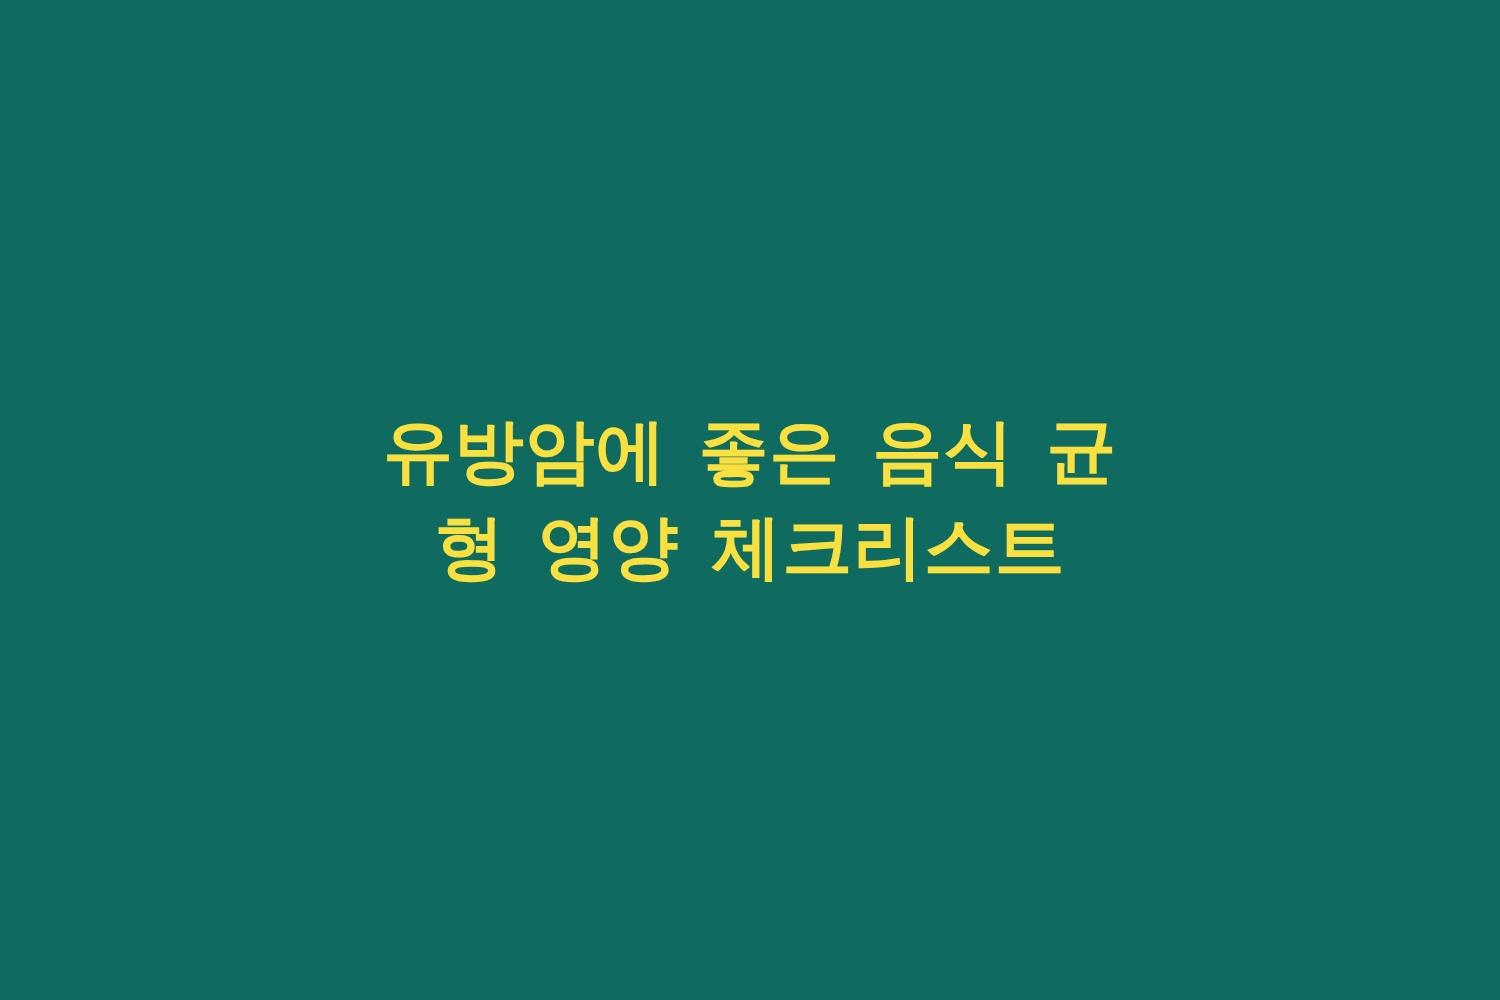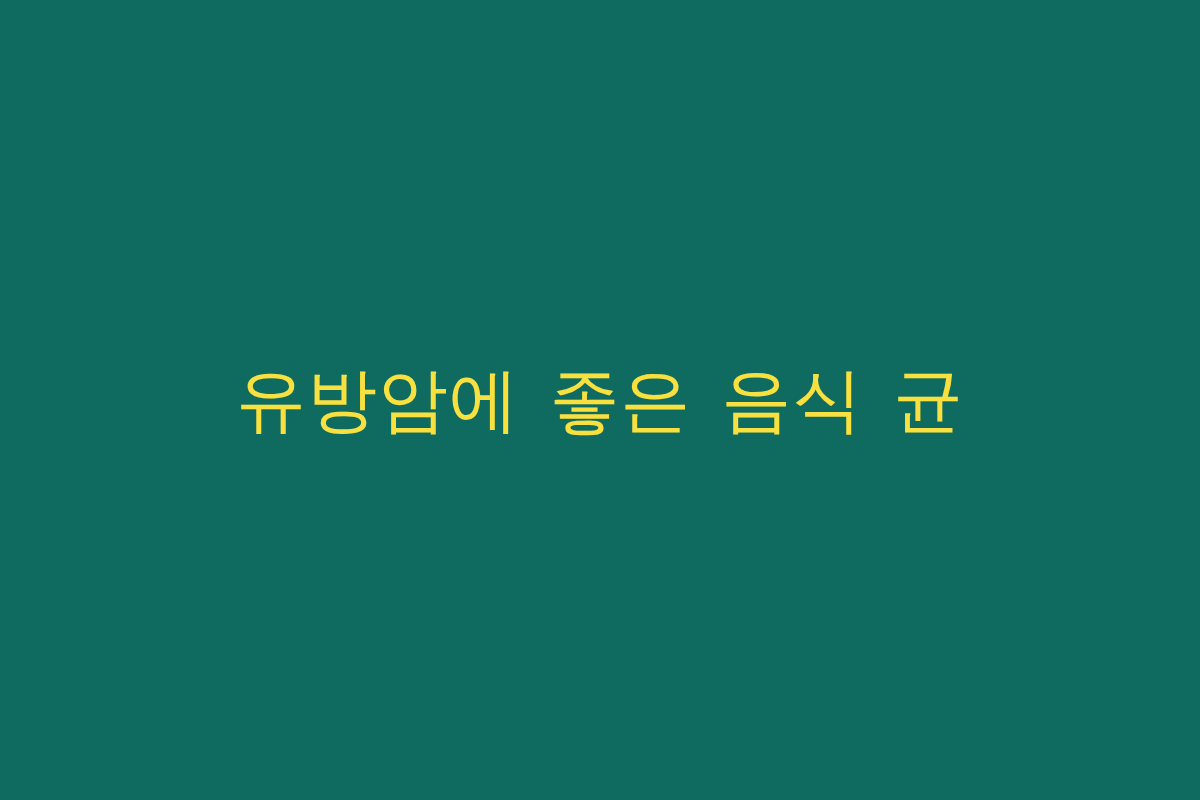--- a/index.html
+++ b/index.html
@@ -25,22 +25,22 @@
     justify-content: center;
     background-color: #0f6b60;
   }
 
   .headline {
     width: 1000px;
     margin: 0;
     padding: 0;
     text-align: center;
     font-family: "DejaVu Sans", "Liberation Sans", sans-serif;
-    font-weight: 400;
-    font-size: 70px;
+    font-weight: 700;
+    font-size: 56px;
     line-height: 1.38;
     letter-spacing: 0.012em;
     word-spacing: 0.10em;
     color: #f7e03f;
     -webkit-font-smoothing: antialiased;
     text-rendering: geometricPrecision;
     white-space: normal;
     overflow-wrap: break-word;
   }
 
@@ -48,15 +48,16 @@
     display: block;
   }
 </style>
 </head>
 <body>
 
 <div class="banner">
 
   <h1 class="headline">
     <span class="headline-line">유방암에 좋은 음식 균</span>
+    <span class="headline-line">형 영양 체크리스트</span>
   </h1>
 
 </div>
 
 </body></html>

